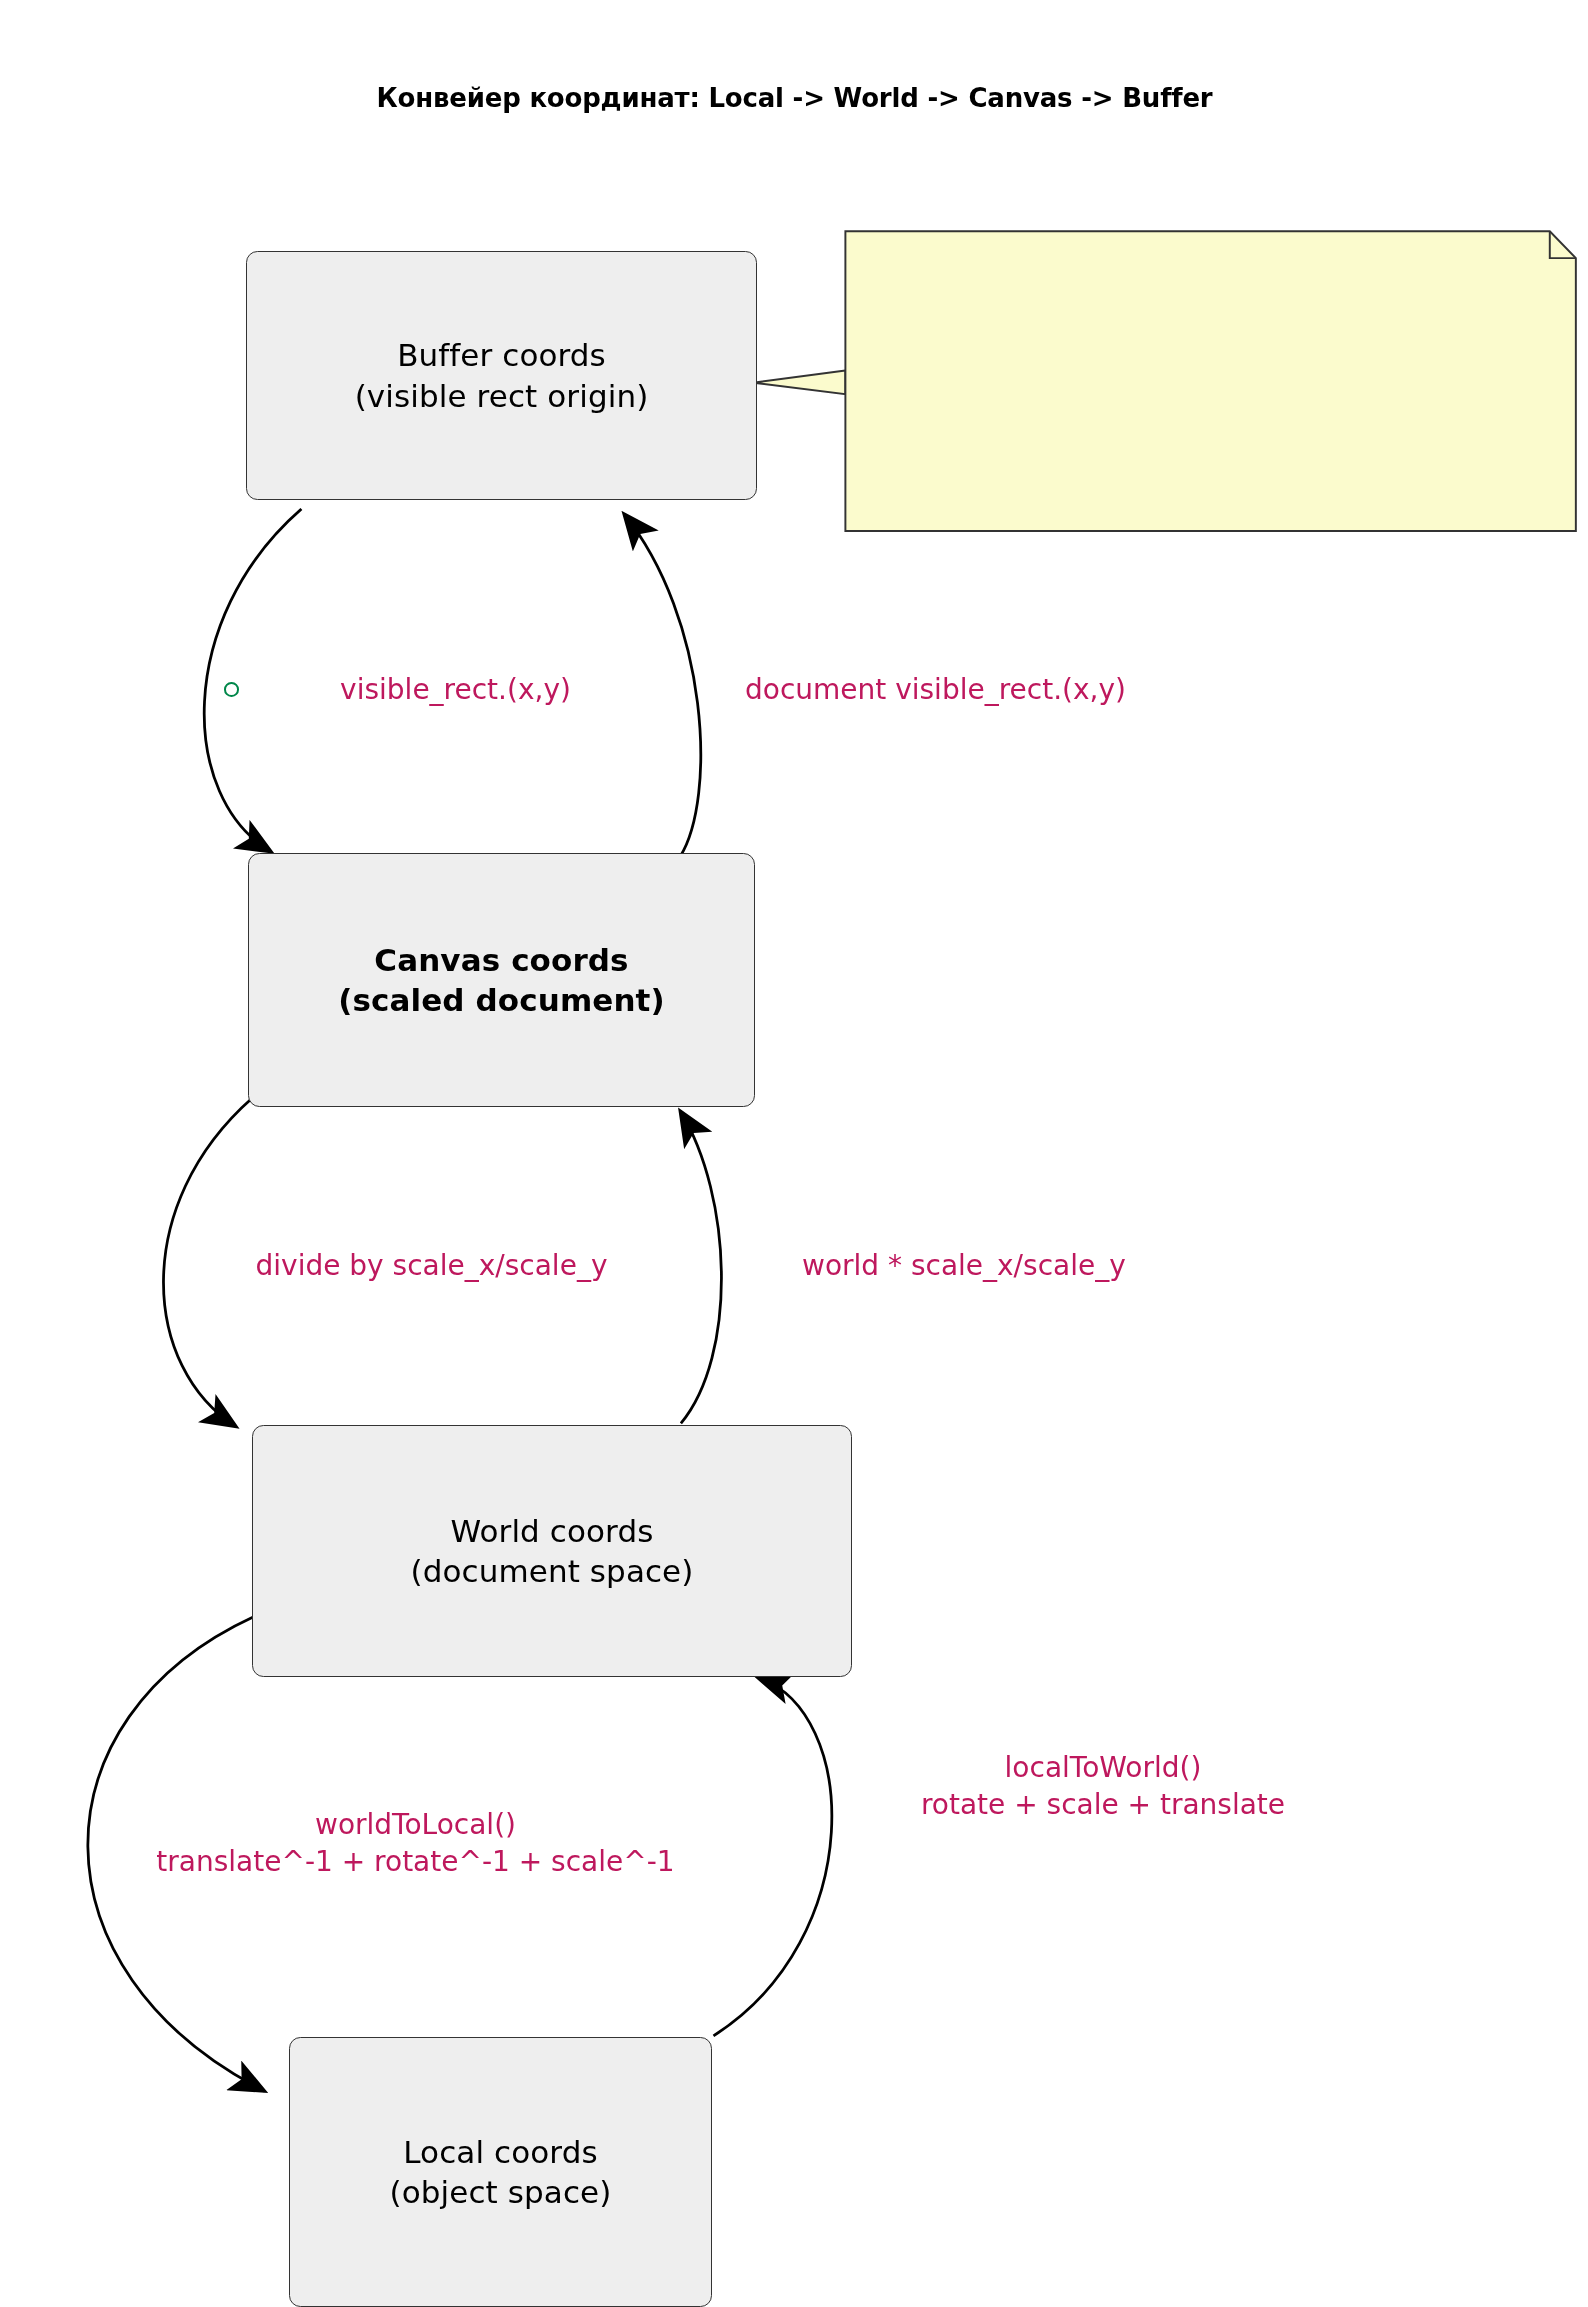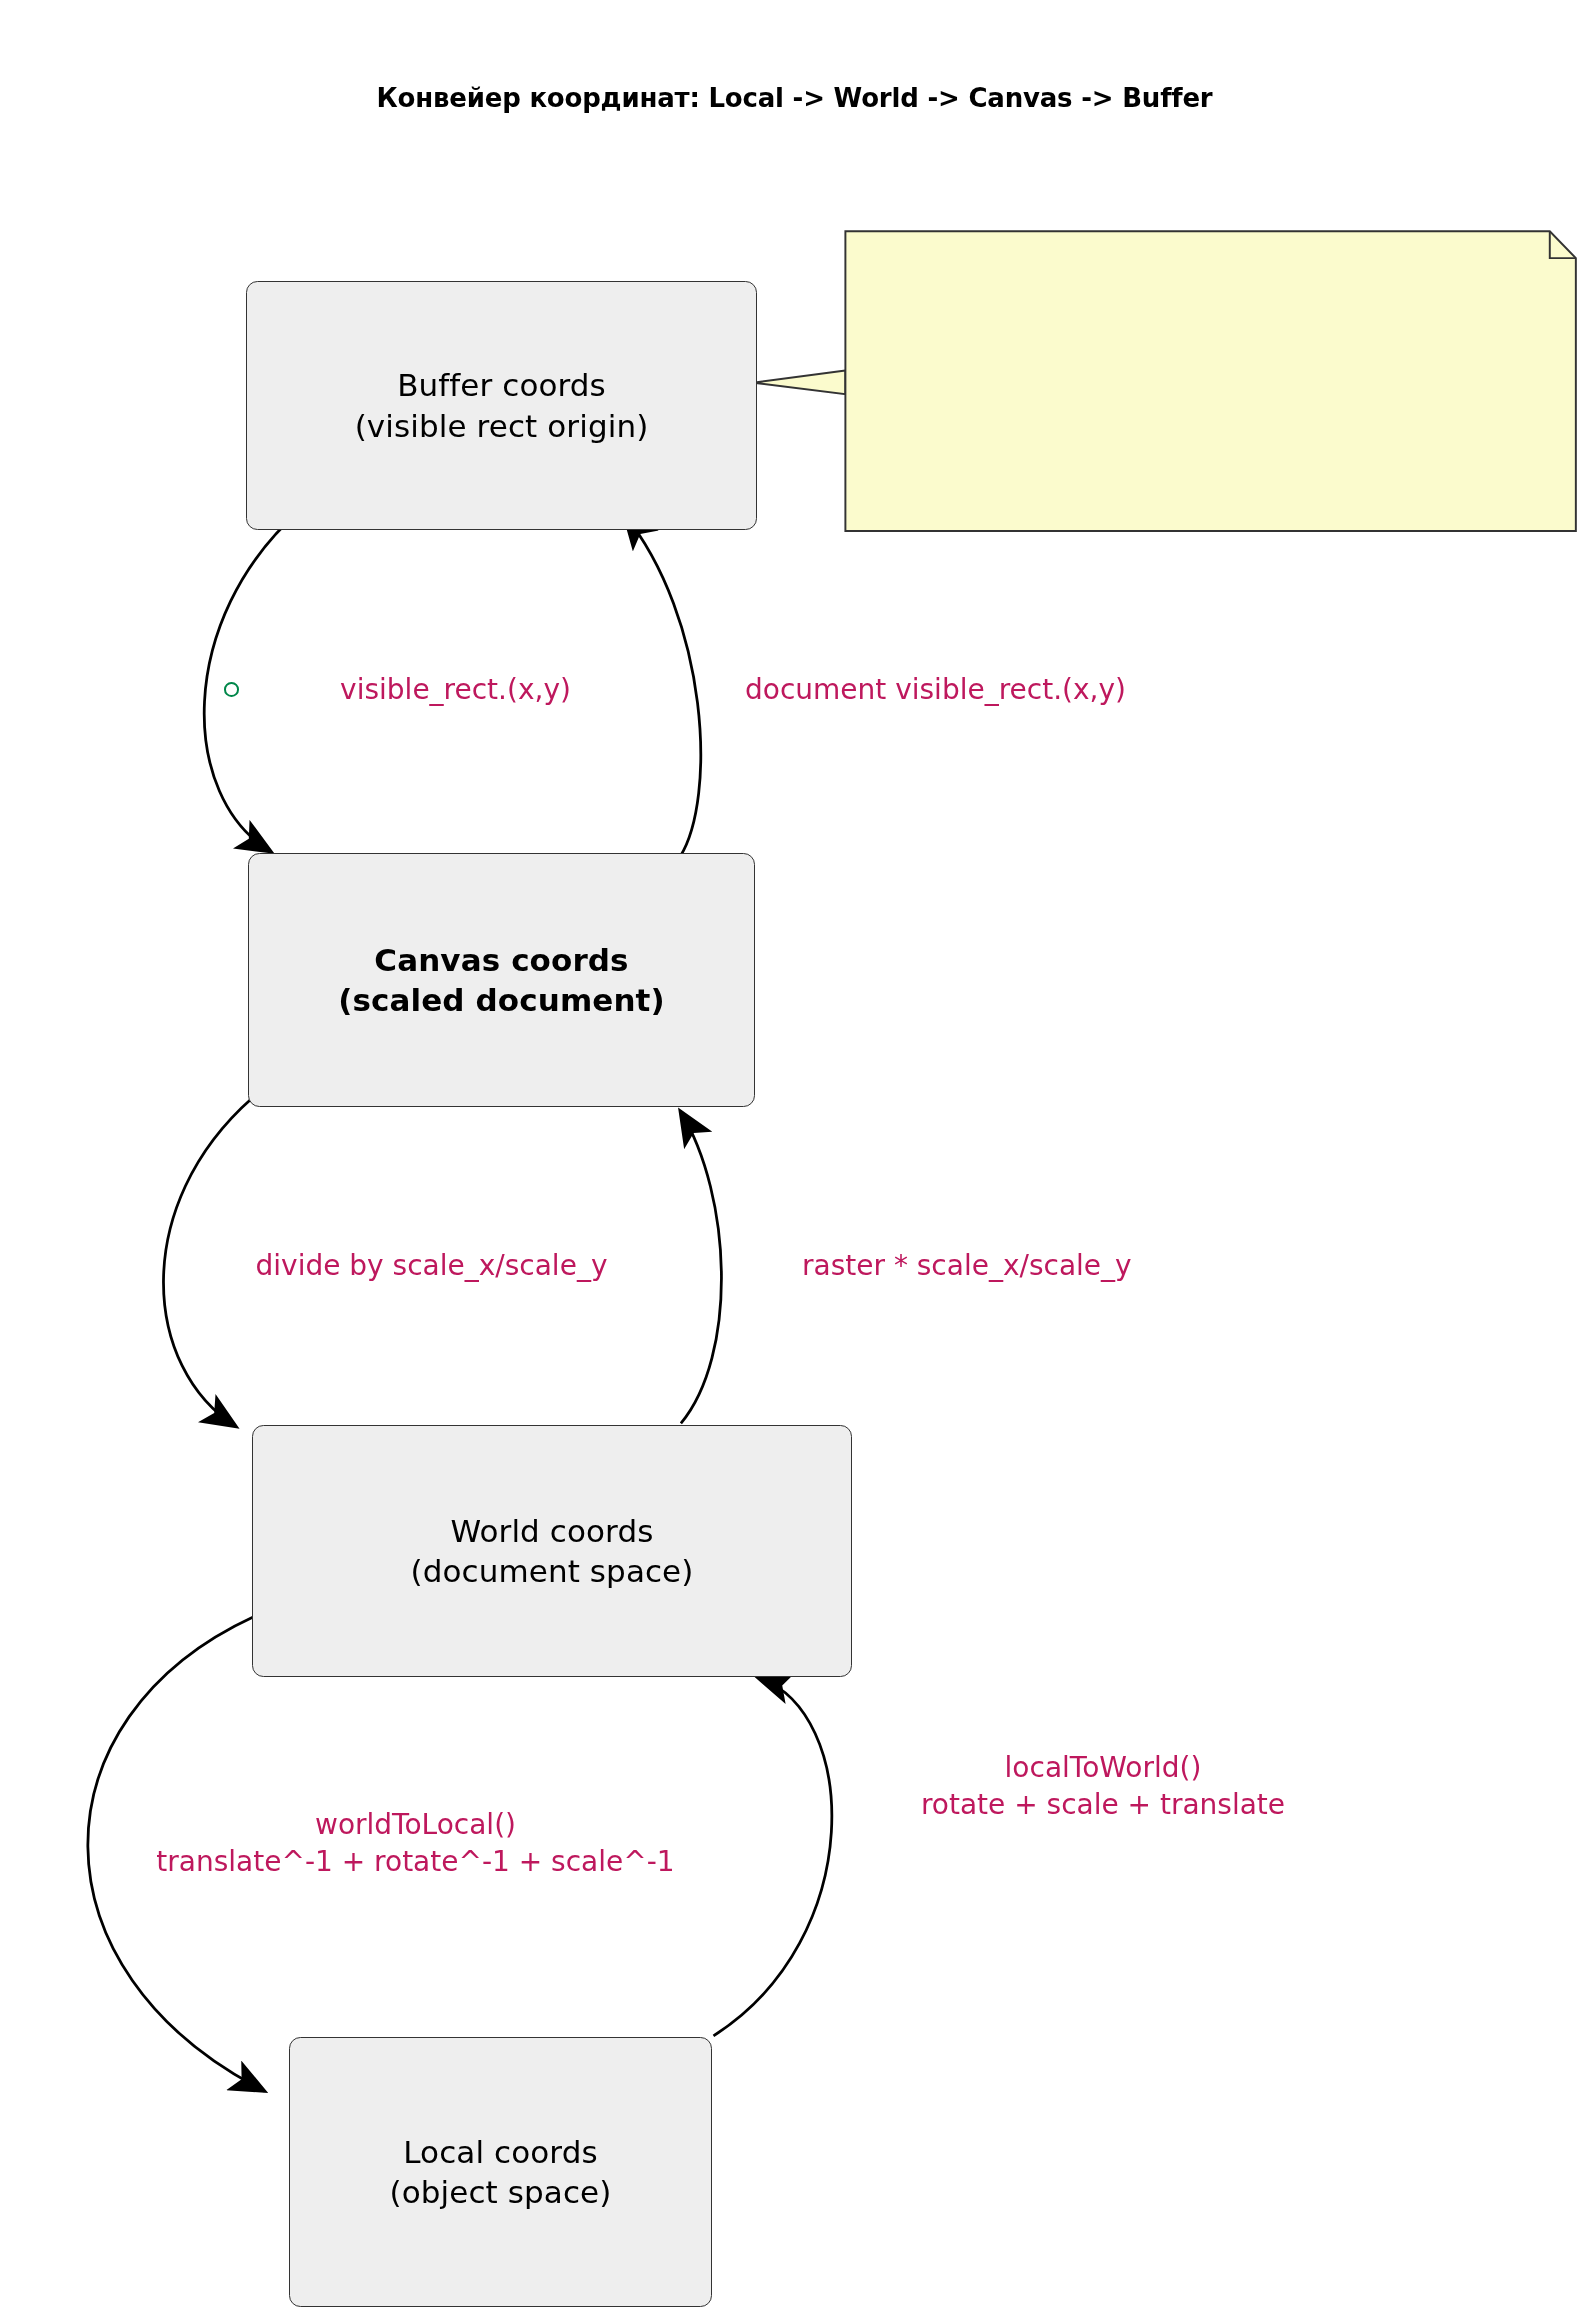--- a/index.html
+++ b/index.html
@@ -111,21 +111,21 @@
     <path d="M 836,1748 C 905,1665 900,1470 835,1364" fill="none" stroke="#000000" stroke-width="3.4" marker-end="url(#arrowhead)"></path>
 
     <path d="M 312,1985 C 40,2110 35,2420 325,2568" fill="none" stroke="#000000" stroke-width="3.4" marker-end="url(#arrowhead)"></path>
 
     <path d="M 876,2500 C 1065,2380 1055,2100 930,2060" fill="none" stroke="#000000" stroke-width="3.4" marker-end="url(#arrowhead)"></path>
 
     <path d="M 1038,284 L 1903,284 L 1935,317 L 1935,652 L 1038,652 Z" fill="#fbfbcd" stroke="#333333" stroke-width="2.4"></path>
     <path d="M 1903,284 L 1903,317 L 1935,317" fill="none" stroke="#333333" stroke-width="2.4"></path>
   </svg>
 
-  <div class="node-box" style="left:246px; top:251px; width:511px; height:249px;margin-top:30px;">
+  <div class="node-box" style="left:246px; top:251px; width:511px; height:249px;">
     <span class="node-label-inner">Buffer coords
 (visible rect origin)</span>
   </div>
 
   <div class="node-box" style="left:248px; top:853px; width:507px; height:254px;font-weight:bold;">
     <span class="node-label-inner">Canvas coords
 (scaled document)</span>
   </div>
 
   <div class="node-box" style="left:252px; top:1425px; width:600px; height:252px;">
@@ -140,21 +140,21 @@
 
 
   <div class="marker-circle"></div>
 
   <div class="edge-label" style="left:309px; top:672px; width:293px;">visible_rect.(x,y)</div>
 
   <div class="edge-label" style="left:745px; top:672px; width:440px; text-align:left;">document visible_rect.(x,y)</div>
 
   <div class="edge-label" style="left:220px; top:1248px; width:423px;">divide by scale_x/scale_y</div>
 
-  <div class="edge-label" style="left:802px; top:1248px; width:391px; text-align:left;">raster * scale_x/scale_y</div>
+  <div class="edge-label" style="left:802px; top:1248px; width:391px; text-align:left;">world * scale_x/scale_y</div>
 
   <div class="edge-label" style="left:98px; top:1807px; width:635px;">worldToLocal()
 translate^-1 + rotate^-1 + scale^-1</div>
 
   <div class="edge-label" style="left:875px; top:1750px; width:456px;">localToWorld()
 rotate + scale + translate</div>
 
 </div>
 
 

